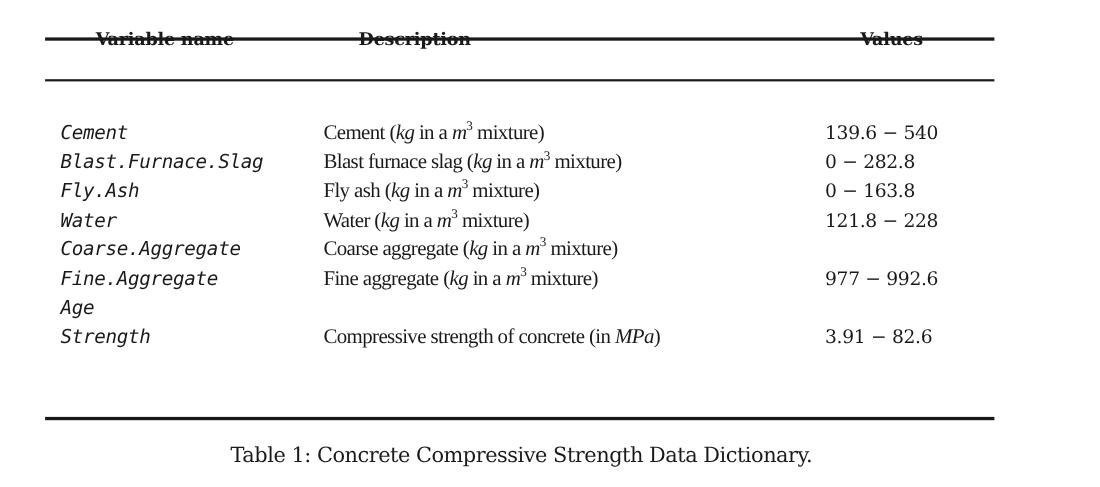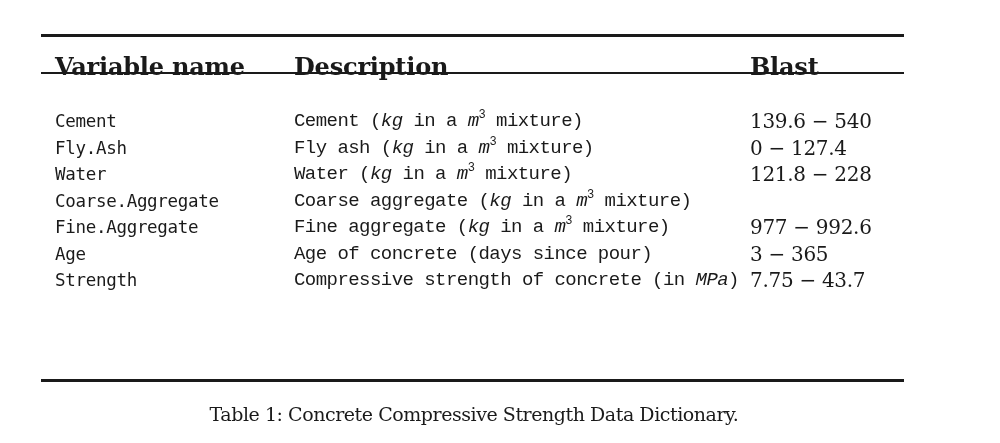--- a/index.html
+++ b/index.html
@@ -20,27 +20,28 @@
       left: 41px;
       width: 863px;
       background: #1a1a1a;
     }
     .rule-top { top: 34px; height: 2.5px; }
     .rule-mid { top: 72px; height: 1.5px; }
     .rule-bottom { top: 379px; height: 2.5px; }
 
     .hdr {
       position: absolute;
-      top: 55px;
+      top: 24px;
       font-family: "DejaVu Serif", serif;
       font-weight: bold;
-      font-size: 24px;
+      font-size: 16px;
       line-height: 24px;
       white-space: nowrap;
       letter-spacing: -0.2px;
+      margin-left: 32px;
     }
     .hdr-var { left: 55px; }
     .hdr-desc { left: 294px; }
     .hdr-val { left: 750px; }
 
     .rows {
       position: absolute;
       top: 108px;
       left: 0;
       width: 1000px;
@@ -53,31 +54,32 @@
       position: absolute;
       top: 0;
       white-space: nowrap;
       line-height: 26px;
     }
     .cell-var {
       left: 55px;
       font-family: "DejaVu Sans Mono", "Liberation Mono", monospace;
       font-size: 17.5px;
       letter-spacing: -0.3px;
+      font-style: italic;
     }
     .cell-desc {
       left: 294px;
-      font-family: Liberation Mono, monospace;
+      font-family: Liberation Serif, serif;
       font-size: 19px;
       letter-spacing: -0.55px;
     }
     .cell-val {
       left: 750px;
       font-family: "DejaVu Serif", serif;
-      font-size: 20px;
+      font-size: 17px;
       letter-spacing: -0.3px;
     }
     .math {
       font-style: italic;
     }
     sup {
       font-size: 12px;
       vertical-align: 8px;
       line-height: 0;
       font-style: normal;
@@ -99,37 +101,42 @@
       left: -26px;
     }
   </style>
 </head>
 <body>
 
 <div class="rule rule-top"></div>
 
 <div class="hdr hdr-var">Variable name</div>
 <div class="hdr hdr-desc">Description</div>
-<div class="hdr hdr-val">Blast</div>
+<div class="hdr hdr-val">Values</div>
 
 <div class="rule rule-mid"></div>
 
 <div class="rows">
 
   <div class="row">
     <span class="cell cell-var">Cement</span>
     <span class="cell cell-desc"><span>Cement (</span><span class="math">kg</span><span> in a </span><span class="math">m</span><sup>3</sup><span> mixture)</span></span>
     <span class="cell cell-val">139.6 − 540</span>
   </div>
 
+  <div class="row">
+    <span class="cell cell-var">Blast.Furnace.Slag</span>
+    <span class="cell cell-desc"><span>Blast furnace slag (</span><span class="math">kg</span><span> in a </span><span class="math">m</span><sup>3</sup><span> mixture)</span></span>
+    <span class="cell cell-val">0 − 282.8</span>
+  </div>
 
   <div class="row">
     <span class="cell cell-var">Fly.Ash</span>
     <span class="cell cell-desc"><span>Fly ash (</span><span class="math">kg</span><span> in a </span><span class="math">m</span><sup>3</sup><span> mixture)</span></span>
-    <span class="cell cell-val">0 − 127.4</span>
+    <span class="cell cell-val">0 − 163.8</span>
   </div>
 
   <div class="row">
     <span class="cell cell-var">Water</span>
     <span class="cell cell-desc"><span>Water (</span><span class="math">kg</span><span> in a </span><span class="math">m</span><sup>3</sup><span> mixture)</span></span>
     <span class="cell cell-val">121.8 − 228</span>
   </div>
 
 
   <div class="row">
@@ -138,28 +145,26 @@
   </div>
 
   <div class="row">
     <span class="cell cell-var">Fine.Aggregate</span>
     <span class="cell cell-desc"><span>Fine aggregate (</span><span class="math">kg</span><span> in a </span><span class="math">m</span><sup>3</sup><span> mixture)</span></span>
     <span class="cell cell-val">977 − 992.6</span>
   </div>
 
   <div class="row">
     <span class="cell cell-var">Age</span>
-    <span class="cell cell-desc">Age of concrete (days since pour)</span>
-    <span class="cell cell-val">3 − 365</span>
   </div>
 
   <div class="row">
     <span class="cell cell-desc"><span>Compressive strength of concrete (in </span><span class="math">MPa</span><span>)</span></span>
     <span class="cell cell-var">Strength</span>
-    <span class="cell cell-val">7.75 − 43.7</span>
+    <span class="cell cell-val">3.91 − 82.6</span>
   </div>
 </div>
 
 <div class="rule rule-bottom"></div>
 
 <div class="caption">
   <span class="caption-inner">Table 1: Concrete Compressive Strength Data Dictionary.</span>
 </div>
 
 </body></html>

